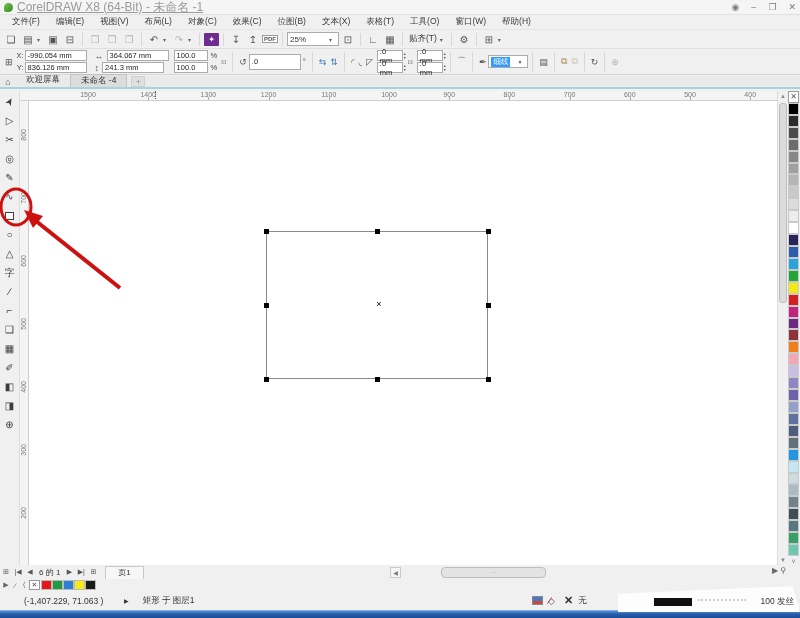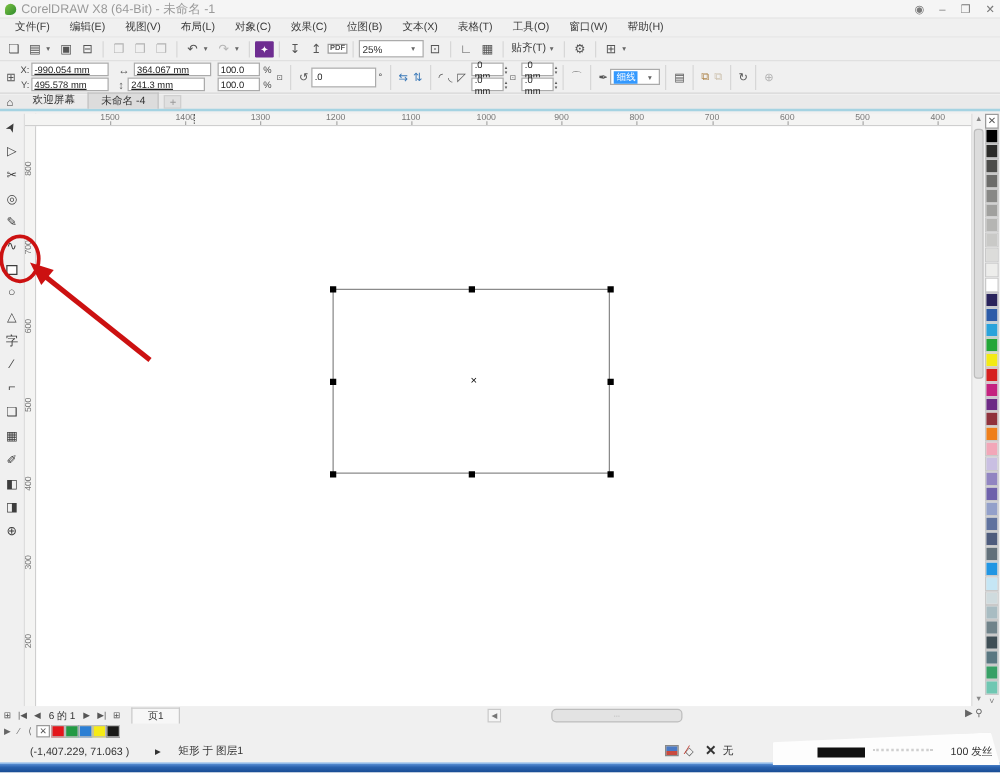--- a/index.html
+++ b/index.html
@@ -2,21 +2,21 @@
 <html><head>
 <meta charset="utf-8">
 <style>
   * { margin:0; padding:0; box-sizing:border-box; }
   html,body { width:800px; height:618px; overflow:hidden; }
   body { font-family:"Liberation Sans", sans-serif; font-size:9px; color:#333; background:#f0f0f0; position:relative; }
 
   
   .titlebar { position:absolute; left:0; top:0; width:800px; height:15px; background:#f5f5f5; border-bottom:1px solid #e2e2e2; display:flex; align-items:center; padding:0 4px; color:#8a8a8a; }
   .app-logo { width:9px; height:9px; border-radius:50% 50% 50% 2px; background:linear-gradient(135deg,#7dc242,#2e8b2e); margin-right:4px; }
-  .title-text { font-size:10px; color:#9a9a9a; }
+  .title-text { font-size:12px; color:#9a9a9a;text-decoration:underline; }
   .titlebar-right { margin-left:auto; display:flex; gap:12px; align-items:center; color:#7a7a7a; font-size:9px; }
   .titlebar-right span { cursor:default; }
 
   
   .menubar { position:absolute; left:0; top:15px; width:800px; height:14px; background:#f0f0f0; display:flex; align-items:center; padding-left:4px; }
   .menu-item { padding:0 8px; font-size:8.5px; color:#3a3a3a; height:100%; display:flex; align-items:center; }
 
   
   .toolbar { position:absolute; left:0; top:29px; width:800px; height:19px; background:#f0f0f0; border-top:1px solid #e6e6e6; display:flex; align-items:center; padding-left:3px; gap:1px; }
   .tb-icon { width:16px; height:15px; display:flex; align-items:center; justify-content:center; font-size:10px; color:#555; }
@@ -27,21 +27,21 @@
   .tb-combo { width:52px; height:14px; background:#fff; border:1px solid #ababab; display:flex; align-items:center; justify-content:space-between; padding:0 2px; font-size:8px; }
   .tb-label { font-size:8.5px; color:#3a3a3a; padding:0 2px; }
   .pdf-badge { font-size:6px; font-weight:bold; color:#555; border:1px solid #999; padding:0 1px; background:#fff; }
 
   
   .propbar { position:absolute; left:0; top:48px; width:800px; height:27px; background:#f0f0f0; border-top:1px solid #e0e0e0; border-bottom:1px solid #d6d6d6; display:flex; align-items:center; padding-left:3px; }
   .pb-stack { display:flex; flex-direction:column; gap:1px; }
   .pb-row { display:flex; align-items:center; gap:1px; }
   .pb-label { font-size:7.5px; color:#444; width:9px; text-align:right; }
   .pb-field { background:#fff; border:1px solid #ababab; height:11px; font-size:7.5px; display:flex; align-items:center; padding:0 2px; color:#222; }
-  .pb-field.w62 { width:62px;text-decoration:underline; }
+  .pb-field.w62 { width:62px; }
   .pb-field.w34 { width:34px; }
   .pb-field.w26 { width:26px; }
   .pb-unit { font-size:7.5px; color:#444; padding:0 2px; }
   .pb-icon { font-size:9px; color:#555; padding:0 2px; }
   .pb-sep { width:1px; height:20px; background:#d7d7d7; margin:0 4px; }
   .pb-stepper { display:flex; flex-direction:column; font-size:4px; color:#555; line-height:4px; }
   .pb-combo { width:40px; height:13px; background:#fff; border:1px solid #ababab; display:flex; align-items:center; justify-content:space-between; padding:0 2px; }
   .pb-combo .sel { background:#3399ff; color:#fff; font-size:7.5px; padding:0 2px; }
 
   
@@ -192,21 +192,21 @@
 
 <div class="propbar">
   <span class="pb-icon">⊞</span>
   <div class="pb-stack">
     <div class="pb-row">
         <span class="pb-label">X:</span>
         <span class="pb-field w62">-990.054 mm</span>
       </div>
     <div class="pb-row">
         <span class="pb-label">Y:</span>
-        <span class="pb-field w62">495.578 mm</span>
+        <span class="pb-field w62">836.126 mm</span>
       </div>
   </div>
   <div class="pb-stack" style="margin-left:6px;">
     <div class="pb-row">
         <span class="pb-icon">↔</span>
         <span class="pb-field w62">364.067 mm</span>
       </div>
     <div class="pb-row">
         <span class="pb-icon">↕</span>
         <span class="pb-field w62">241.3 mm</span>

